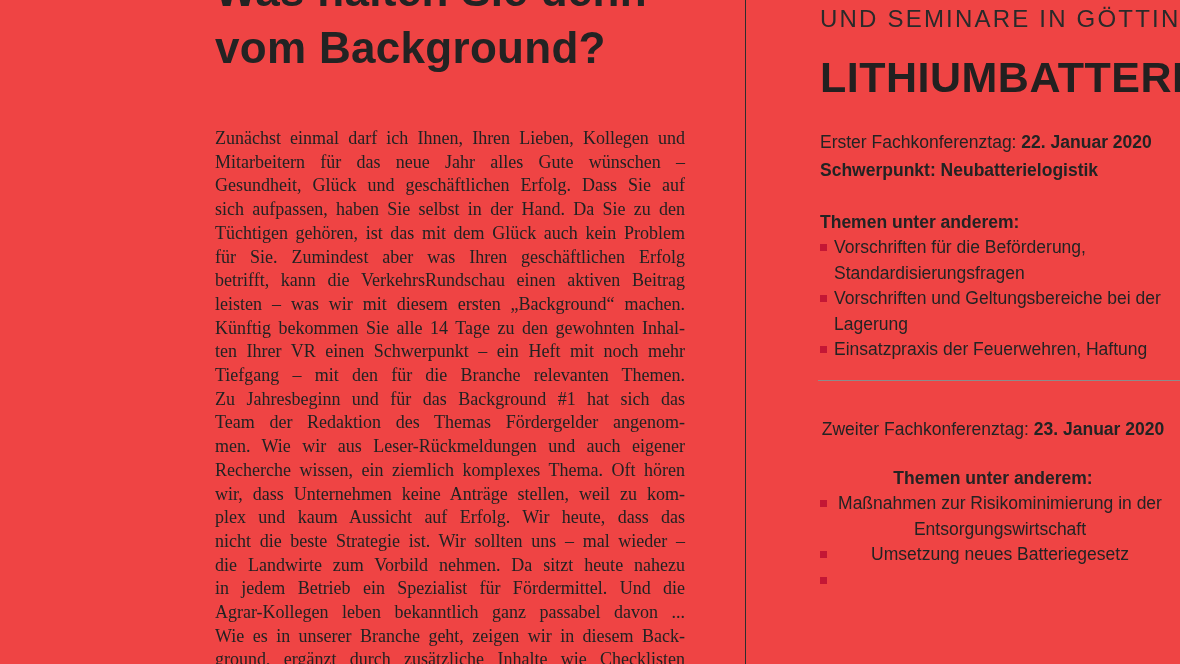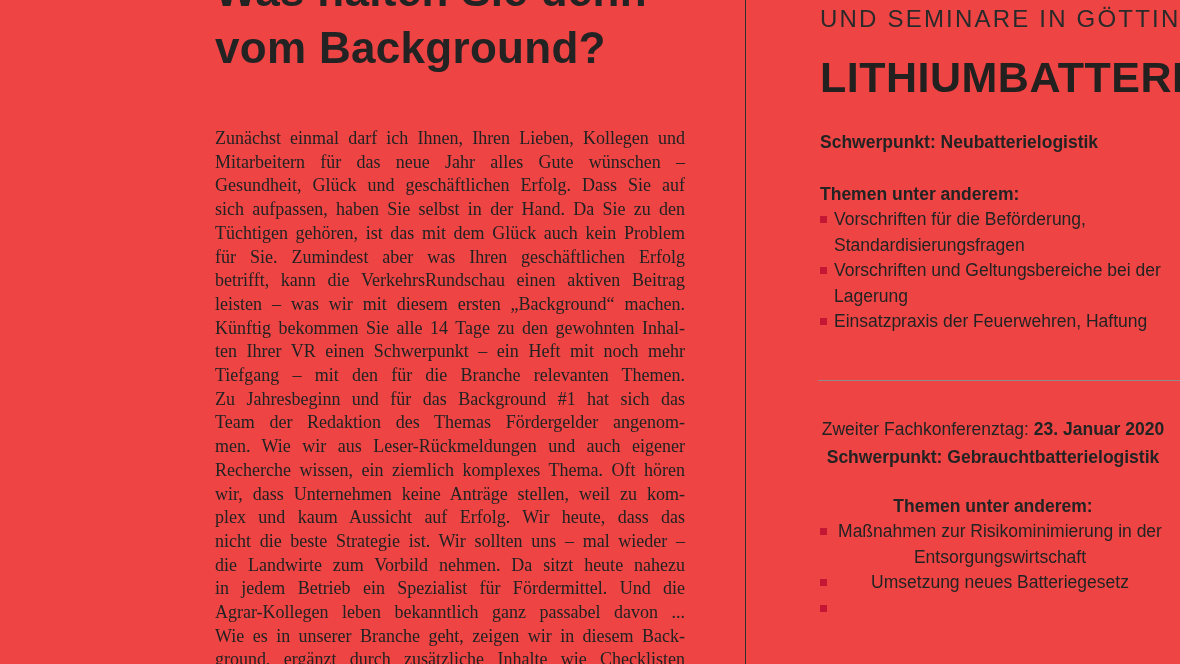--- a/index.html
+++ b/index.html
@@ -169,31 +169,31 @@
       </div>
   </section>
 
   <div class="vdivider"></div>
 
   <aside class="ad">
     <div class="ad-kicker">UND SEMINARE IN GÖTTINGEN</div>
     <h2 class="ad-title">LITHIUMBATTERIEN</h2>
     <div id="sessions">
         <div class="session session-1">
+          <div class="session-line"><span>Erster Fachkonferenztag: </span><span class="session-date">22. Januar 2020</span></div>
           <div class="session-line session-focus">Schwerpunkt: Neubatterielogistik</div>
           <div class="topics-heading">Themen unter anderem:</div>
           <ul class="topics-list">
             <li class="topic-item"><span class="bullet-square"></span><span>Vorschriften für die Beförderung, Standardisierungsfragen</span></li>
             <li class="topic-item"><span class="bullet-square"></span><span>Vorschriften und Geltungsbereiche bei der Lagerung</span></li>
             <li class="topic-item"><span class="bullet-square"></span><span>Einsatzpraxis der Feuerwehren, Haftung</span></li>
           </ul>
         </div>
         <div class="session session-2">
           <div class="session-line"><span>Zweiter Fachkonferenztag: </span><span class="session-date">23. Januar 2020</span></div>
-          <div class="session-line session-focus">Schwerpunkt: Gebrauchtbatterielogistik</div>
           <div class="topics-heading">Themen unter anderem:</div>
           <ul class="topics-list">
             <li class="topic-item"><span class="bullet-square"></span><span>Maßnahmen zur Risikominimierung in der Entsorgungswirtschaft</span></li>
             <li class="topic-item"><span class="bullet-square"></span><span>Umsetzung neues Batteriegesetz</span></li>
             <li class="topic-item"><span class="bullet-square"></span></li>
           </ul>
         </div>
       </div>
   </aside>
 

